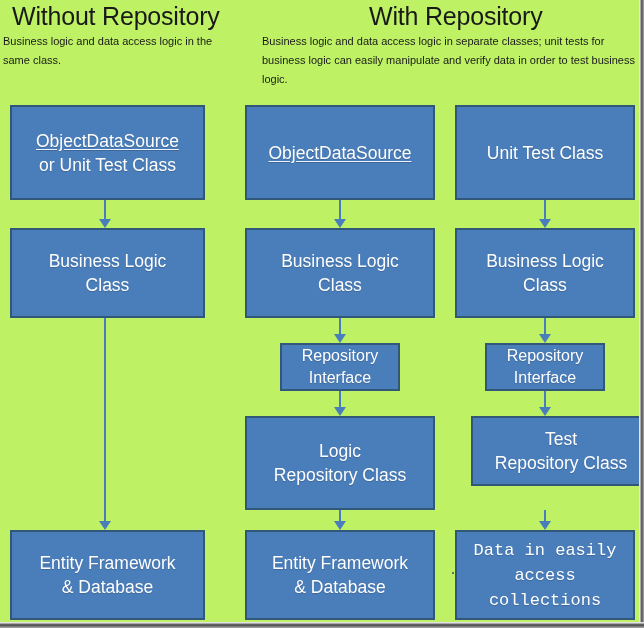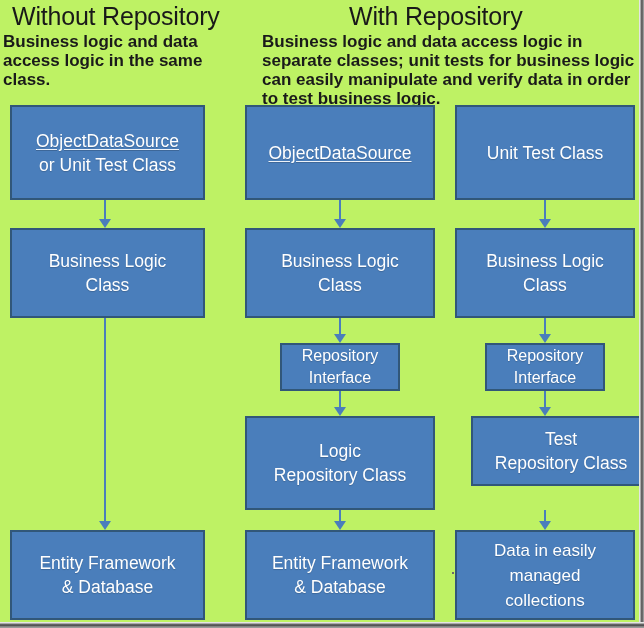--- a/index.html
+++ b/index.html
@@ -43,24 +43,24 @@
   .col-title {
     position: absolute;
     font-size: 25px;
     font-weight: 400;
     color: #191919;
     letter-spacing: -0.2px;
     white-space: nowrap;
   }
   .col-desc {
     position: absolute;
-    font-size: 17px;
+    font-size: 11px;
     line-height: 19px;
     color: #1a1a1a;
-    font-weight: 700;
+    font-weight: 400;
   }
 
   
   .node {
     position: absolute;
     box-sizing: border-box;
     background: #4a7ebb;
     border: 2px solid #315779;
     color: #ffffff;
     display: flex;
@@ -138,21 +138,21 @@
 </style>
 </head>
 <body>
 
 <div id="canvas">
 
   <div class="col-title" style="left:12px; top:2px;">Without Repository</div>
 
   <div class="col-desc" style="left:3px; top:32px; width:232px;">Business logic and data access logic in the same class.</div>
 
-  <div class="col-title" style="left:349px; top:2px;">With Repository</div>
+  <div class="col-title" style="left:369px; top:2px;">With Repository</div>
 
   <div class="col-desc" style="left:262px; top:32px; width:384px;">Business logic and data access logic in separate classes; unit tests for business logic can easily manipulate and verify data in order to test business logic.</div>
 
   <div class="node" style="left:10px; top:105px; width:195px; height:95px;">
     <span class="label"><span class="squiggle">ObjectDataSource</span><br><span>or Unit Test Class</span></span>
   </div>
 
   <div class="conn" style="left:98px; top:200px; width:14px; height:28px;">
     <div class="stem" style="height:19px;"></div>
     <div class="head"></div>
@@ -240,22 +240,22 @@
 
   <div class="node" style="left:455px; top:416px; width:180px; height:70px;margin-left:16px;">
     <span class="label"><span>Test</span><br><span>Repository Class</span></span>
   </div>
 
   <div class="conn" style="left:538px; top:510px; width:14px; height:20px;">
     <div class="stem" style="height:11px;"></div>
     <div class="head"></div>
   </div>
 
-  <div class="node" style="left:455px; top:530px; width:180px; height:90px; font-size:17px; line-height:25px;">
-    <span class="label"><span>Data in easily</span><br><span>managed</span><br><span>collections</span></span>
+  <div class="node" style="left:455px; top:530px; width:180px; height:90px; font-size:17px; line-height:25px;font-family:Liberation Mono, monospace;">
+    <span class="label"><span>Data in easily</span><br><span>access</span><br><span>collections</span></span>
   </div>
 
   <div class="speck" style="left:452px; top:572px;"></div>
 
   <div class="frame-right"></div>
   <div class="frame-bottom"></div>
 
 </div>
 
 </body></html>

